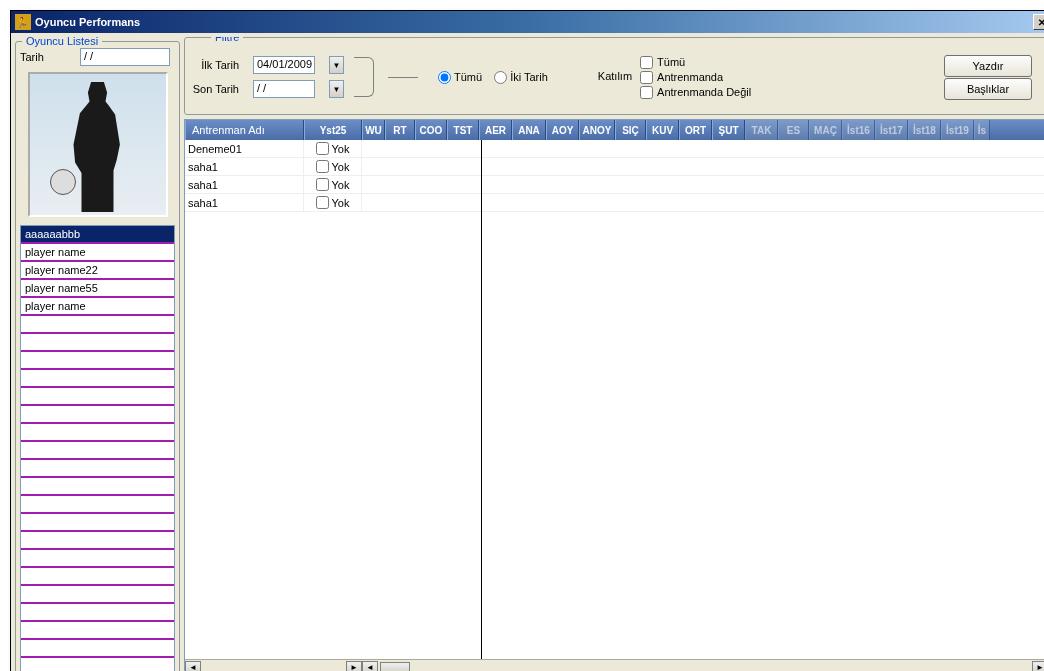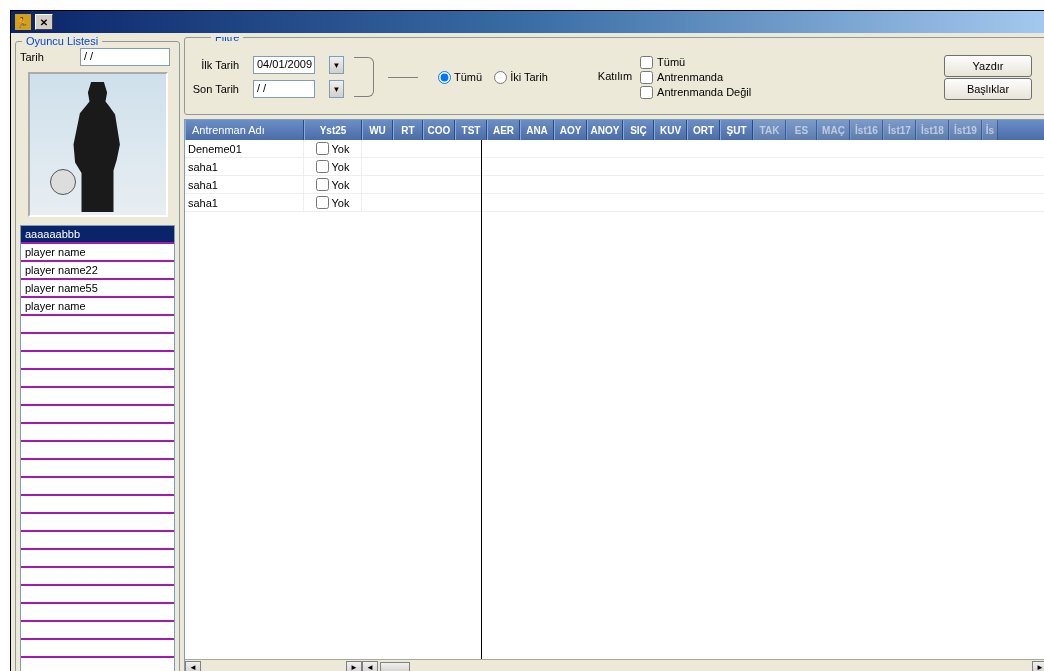--- a/index.html
+++ b/index.html
@@ -58,20 +58,21 @@
 .sb-seg { display:flex; align-items:center;}
 .sb-track { flex:1;}
 input[type=checkbox], input[type=radio] { margin:0; vertical-align:middle;}
 </style>
 </head>
 <body>
 
 <div class="window">
   <div class="titlebar">
     <div class="titlebar-icon">🏃</div>
+    <div class="titlebar-text">Oyuncu Performans</div>
     <div class="close-btn">✕</div>
   </div>
   <div class="body">
 
     <div class="left-panel">
       <div class="group-box">
         <div class="group-title">Oyuncu Listesi</div>
         <div class="tarih-row">
           <label>Tarih</label>
           <div class="date-input">/ /</div>
@@ -159,21 +160,21 @@
         <div class="btn-col">
           <div class="win-btn">Yazdır</div>
           <div class="win-btn">Başlıklar</div>
         </div>
       </div>
 
       <div class="grid-wrap">
         <div class="grid-head" id="grid-head">
             <div class="gh l" style="width: 119px;">Antrenman Adı</div>
             <div class="gh" style="width: 58px;">Yst25</div>
-            <div class="gh" style="width: 31px;">WU</div>
+            <div class="gh" style="width: 23px;">WU</div>
             <div class="gh" style="width: 30px;">RT</div>
             <div class="gh" style="width: 32px;">COO</div>
             <div class="gh" style="width: 32px;">TST</div>
             <div class="gh" style="width: 33px; text-align: right;">AER</div>
             <div class="gh" style="width: 34px;">ANA</div>
             <div class="gh" style="width: 33px;">AOY</div>
             <div class="gh" style="width: 36px;">ANOY</div>
             <div class="gh" style="width: 31px;">SIÇ</div>
             <div class="gh" style="width: 33px;">KUV</div>
             <div class="gh" style="width: 33px;">ORT</div>

